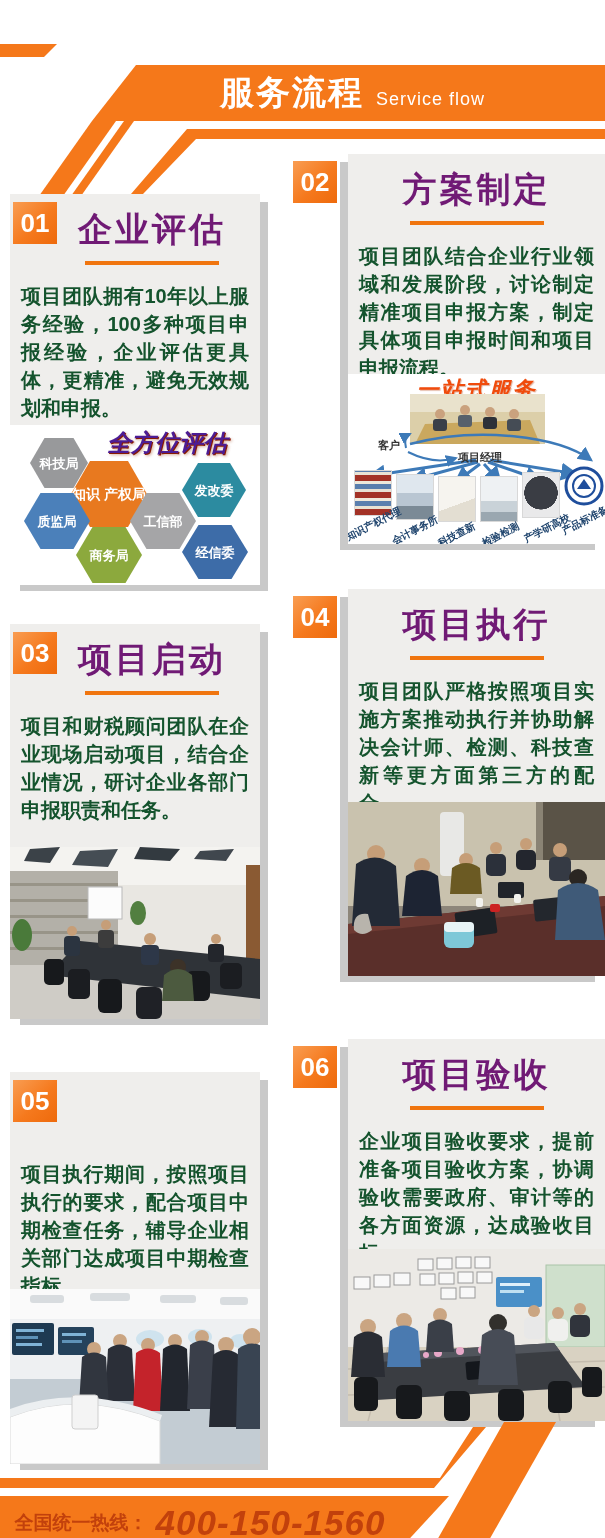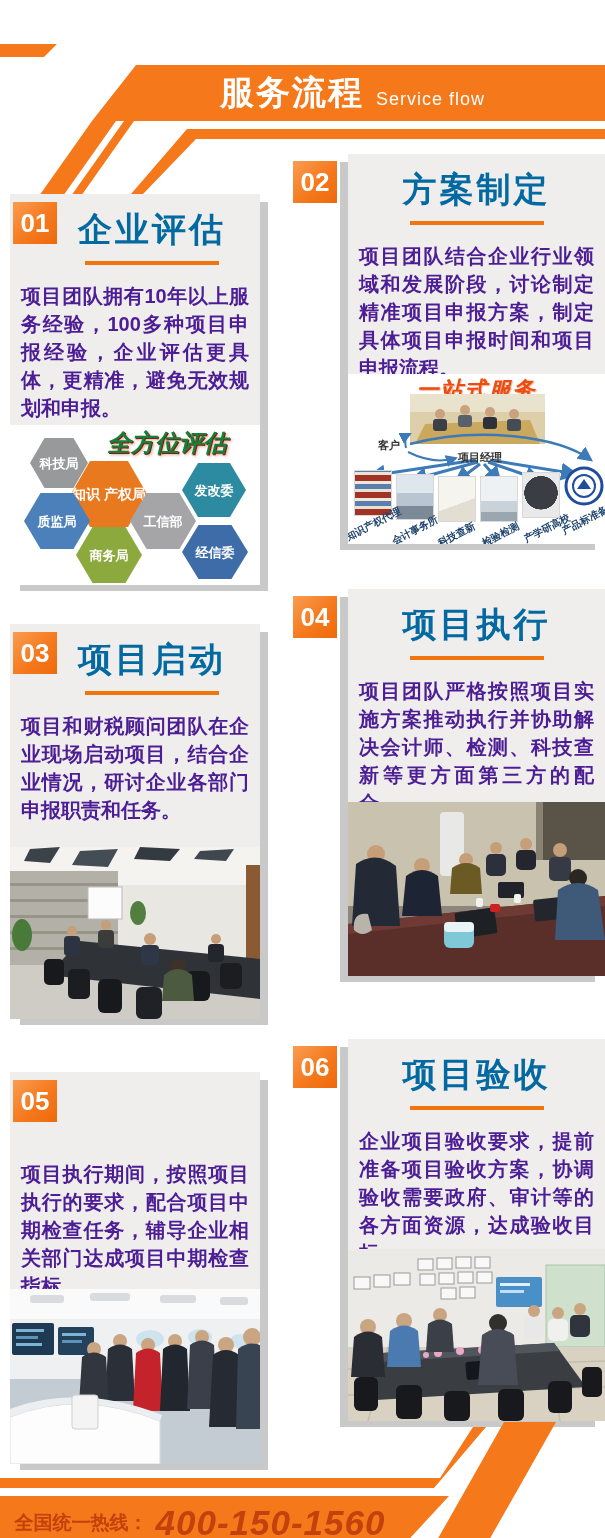--- a/index.html
+++ b/index.html
@@ -24,29 +24,29 @@
   .card{position:absolute;background:#efeeec;}
   .card.left{box-shadow:9px 7px 0 -1px #c9c9c9;}
   .card.right{box-shadow:-9px 7px 0 -1px #c9c9c9;}
   .num{position:absolute;width:44px;height:42px;display:flex;align-items:center;justify-content:center;
        color:#fff;font-size:26px;font-weight:bold;
        background:linear-gradient(135deg,#f99d52 0%,#f5791d 55%,#ee6a0c 100%);}
   .card.left  .num{left:3px;top:8px;}
   .card.right .num{left:-55px;top:7px;}
   .titleWrap{position:absolute;top:13px;left:0;width:100%;text-align:center;}
   .card.left .titleWrap{padding-left:34px;width:calc(100% - 34px);}
-  .stepTitle{font-size:34px;font-weight:bold;color:#0369a1;letter-spacing:3px;}
+  .stepTitle{font-size:34px;font-weight:bold;color:#701a75;letter-spacing:3px;}
   .stepRule{width:134px;height:4px;background:#f0750f;margin:8px auto 0;}
   .stepBody{position:absolute;top:88px;left:0;width:100%;box-sizing:border-box;padding:0 11px;
-            font-size:20px;font-weight:bold;color:#4c1d95;line-height:28px;text-align:justify;}
+            font-size:20px;font-weight:bold;color:#14532d;line-height:28px;text-align:justify;}
   .media{position:absolute;bottom:0;left:0;width:100%;background:#fff;overflow:hidden;}
 
   
   .hexTitle{position:absolute;top:2px;left:72px;width:170px;text-align:center;
-            font-size:24px;font-weight:bold;font-style:italic;color:#15803d;
+            font-size:24px;font-weight:bold;font-style:italic;color:#4c1d95;
             text-shadow:1px 1px 0 #8a1a00,2px 2px 3px rgba(150,60,20,.45);}
   .hex{position:absolute;display:flex;align-items:center;justify-content:center;text-align:center;
        color:#fff;font-size:13px;font-weight:bold;line-height:15px;
        clip-path:polygon(25% 0,75% 0,100% 50%,75% 100%,25% 100%,0 50%);}
 
   
   .osTitle{position:absolute;top:1px;left:0;width:100%;text-align:center;
            font-size:22px;font-weight:bold;font-style:italic;color:#f04b0c;letter-spacing:2px;
            text-shadow:1px 1px 1px rgba(180,60,10,.4);}
   .osSub{position:absolute;top:26px;left:0;width:100%;text-align:center;

